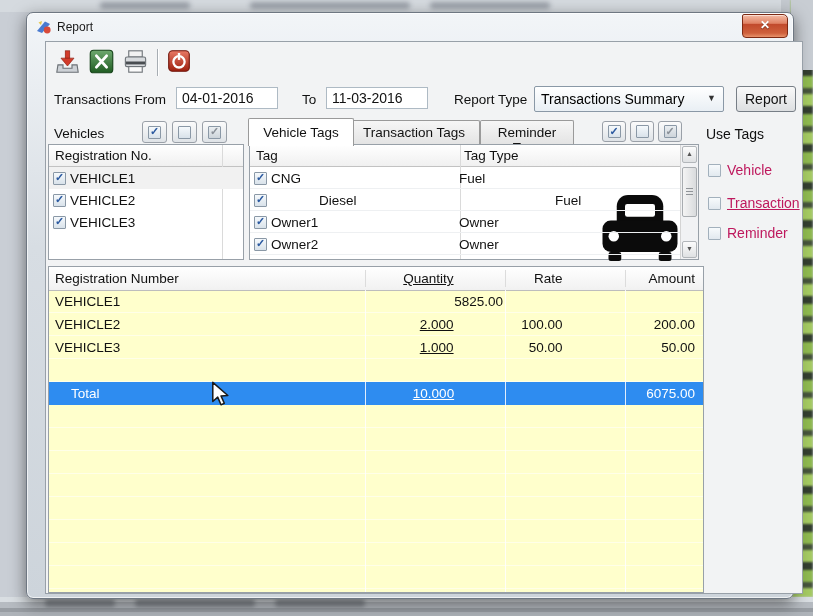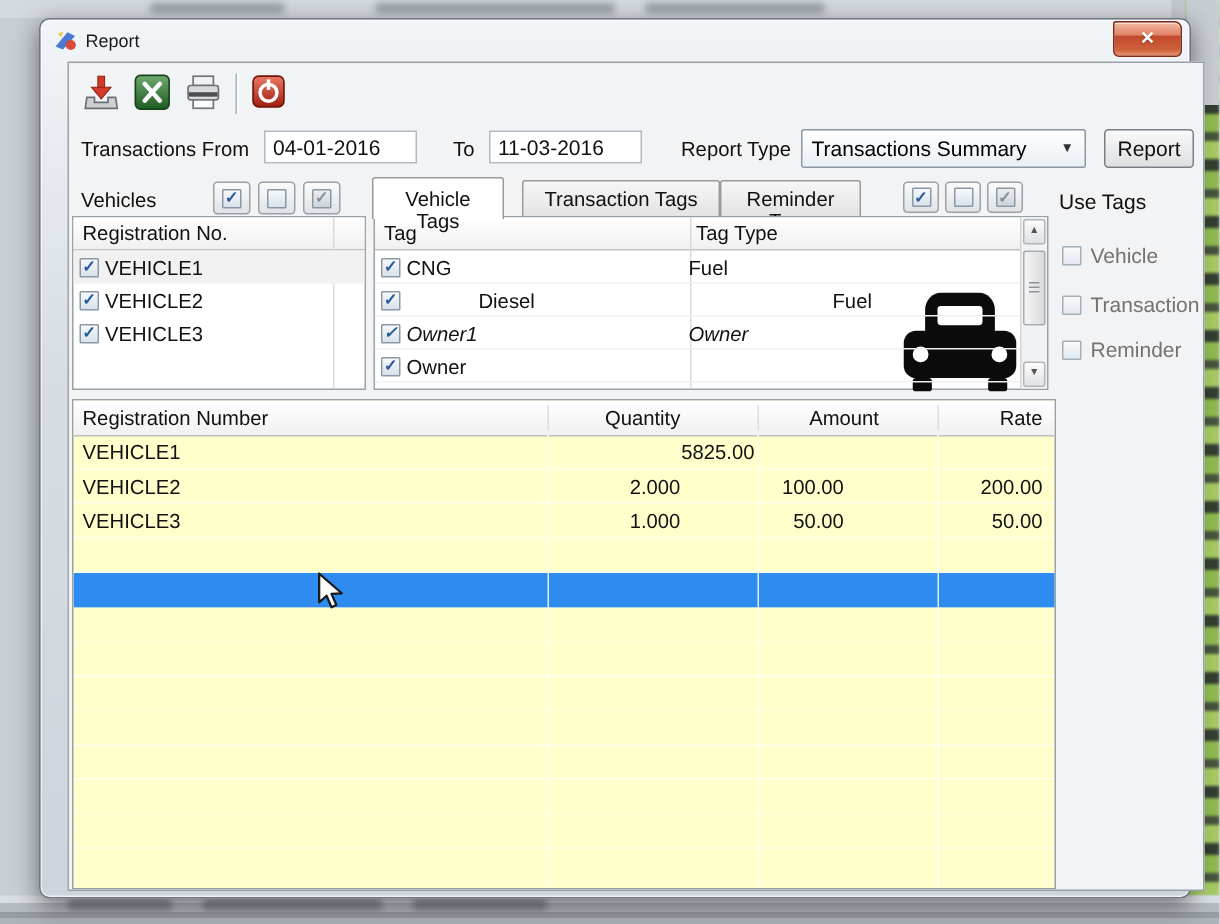--- a/index.html
+++ b/index.html
@@ -85,33 +85,33 @@
   
   .sb { position:absolute; top:0; bottom:0; right:0; width:17px; background:#F1F2F4; border-left:1px solid #D4D4D4; z-index:5; }
   .sb-btn { position:absolute; left:1px; right:1px; height:15px; background:linear-gradient(#FCFCFC,#DFE1E3);
     border:1px solid #B2B6BA; border-radius:2px; font-size:7px; color:#555; text-align:center; line-height:14px; cursor:pointer; }
   .sb-thumb { position:absolute; left:1px; right:1px; top:22px; height:48px;
     background:linear-gradient(90deg,#F4F4F4,#D9DBDD); border:1px solid #A8ACB0; border-radius:2px; cursor:pointer; }
   .sb-grip { position:absolute; left:3px; right:3px; top:20px; height:1px; background:#909498;
     box-shadow:0 3px 0 #909498, 0 6px 0 #909498; }
 
   
-  .ut-row { position:absolute; display:flex; align-items:center; gap:6px; font-size:14px; color:#737373; cursor:pointer; }
+  .ut-row { position:absolute; display:flex; align-items:center; gap:6px; font-size:14px; color:#be185d; cursor:pointer; }
   .ut-row .cb { background:linear-gradient(#F7FAFC,#E2E9EF); border-color:#A2B0BC; }
 
   
   .mtable { position:absolute; left:2px; top:224px; width:656px; height:327px;
     background:#FFFFCC; border:1px solid #98A0A8; box-sizing:border-box; overflow:hidden; }
   .mhdr { position:absolute; left:0; right:0; top:0; height:23px; display:flex;
     background:linear-gradient(#FFFFFF,#F1F1F1); border-bottom:1px solid #BDBDBD;
     font-size:13.5px; color:#111; }
   .mrow { position:absolute; left:0; right:0; height:23px; display:flex; font-size:13.5px; color:#111; }
   .mcell { box-sizing:border-box; display:flex; align-items:center; }
   .c-reg { width:316px; padding-left:6px; }
-  .c-qty { width:140px; justify-content:flex-end; padding-right:8px; }
+  .c-qty { width:140px; justify-content:flex-end; padding-right:8px;text-decoration:underline; }
   .c-rate { width:120px; justify-content:flex-end; padding-right:8px; }
   .c-amt { width:146px; justify-content:flex-end; padding-right:8px; }
   .c-x { flex:1; }
   .total-band { position:absolute; left:0; top:115px; width:722px; height:23px; background:#2E8CF0; }
   .mrow.total { top:115px; color:#FFFFFF; }
   .mrow.total .c-reg { padding-left:22px; }
   .col-line { position:absolute; top:23px; bottom:0; width:1px; background:rgba(255,255,255,.85); z-index:2; }
   .hdr-line { position:absolute; top:3px; height:17px; width:1px; background:#DCDCDC; }
   .row-line { position:absolute; left:0; right:0; height:1px; background:rgba(255,255,255,.55); }
   .filler { position:absolute; left:0; right:0; top:138px; bottom:0;
@@ -208,21 +208,21 @@
     <div class="tgl" style="left:96px;">
         <span class="cb on"></span>
       </div>
     <div class="tgl" style="left:126px;">
         <span class="cb"></span>
       </div>
     <div class="tgl" style="left:156px;">
         <span class="cb tri"></span>
       </div>
 
-    <div class="tab active" style="left:202px;width:88px;">Vehicle Tags</div>
+    <div class="tab active" style="left:202px;width:106px;">Vehicle Tags</div>
     <div class="tab" style="left:302px;width:132px;">Transaction Tags</div>
     <div class="tab" style="left:434px;width:94px;">Reminder Tags</div>
 
     <div class="tgl" style="left:556px;width:24px;height:21px;">
         <span class="cb on"></span>
       </div>
     <div class="tgl" style="left:584px;width:24px;height:21px;">
         <span class="cb"></span>
       </div>
     <div class="tgl" style="left:612px;width:24px;height:21px;">
@@ -257,27 +257,28 @@
       <div class="row13" style="top:22px;">
         <span class="cb on"></span>
         <span style="width:188px;">CNG</span>
         <span>Fuel</span>
       </div>
       <div class="row13" style="top:44px;gap:48px;">
         <span class="cb on"></span>
         <span style="width:188px;">Diesel</span>
         <span>Fuel</span>
       </div>
-      <div class="row13" style="top:66px;font-style:italic;">
+      <div class="row13" style="top:66px;">
         <span class="cb on"></span>
         <span style="width:188px;">Owner1</span>
         <span>Owner</span>
       </div>
       <div class="row13" style="top:88px;">
         <span class="cb on"></span>
+        <span style="width:188px;">Owner2</span>
         <span>Owner</span>
       </div>
 
       <svg class="car" style="left:352px;top:50px;" width="76" height="66" viewBox="0 0 100 88">
         <rect x="19" y="0" width="62" height="54" rx="15" fill="#0B0B0B"></rect>
         <rect x="30" y="12" width="40" height="17" rx="3" fill="#FFFFFF"></rect>
         <rect x="0" y="34" width="100" height="42" rx="11" fill="#0B0B0B"></rect>
         <circle cx="15" cy="55" r="7" fill="#FFFFFF"></circle>
         <circle cx="85" cy="55" r="7" fill="#FFFFFF"></circle>
         <rect x="8" y="76" width="17" height="12" rx="3" fill="#0B0B0B"></rect>
@@ -294,35 +295,35 @@
             <div class="sb-grip"></div>
           </div>
         <div class="sb-btn" style="bottom:1px;">▼</div>
       </div>
     </div>
 
     <div class="ut-row" style="left:662px;top:120px;">
       <span class="cb"></span>
       <span>Vehicle</span>
     </div>
-    <div class="ut-row" style="left:662px;top:153px;">
+    <div class="ut-row" style="left:662px;top:153px;text-decoration:underline;">
       <span class="cb"></span>
       <span>Transaction</span>
     </div>
     <div class="ut-row" style="left:662px;top:183px;">
       <span class="cb"></span>
       <span>Reminder</span>
     </div>
 
     <div class="mtable">
       <div class="mhdr">
         <div class="mcell c-reg">Registration Number</div>
         <div class="mcell c-qty">Quantity</div>
+        <div class="mcell c-rate">Rate</div>
         <div class="mcell c-amt">Amount</div>
-        <div class="mcell c-rate">Rate</div>
         <div class="mcell c-x"></div>
       </div>
       <div class="hdr-line" style="left:316px;"></div>
       <div class="hdr-line" style="left:456px;"></div>
       <div class="hdr-line" style="left:576px;"></div>
       <div class="hdr-line" style="left:722px;"></div>
 
       <div class="mrow" style="top:23px;">
         <div class="mcell c-reg">VEHICLE1</div>
         <div class="mcell c-amt">5825.00</div>
@@ -337,20 +338,27 @@
       </div>
       <div class="mrow" style="top:69px;">
         <div class="mcell c-reg">VEHICLE3</div>
         <div class="mcell c-qty">1.000</div>
         <div class="mcell c-rate">50.00</div>
         <div class="mcell c-amt">50.00</div>
         <div class="mcell c-x"></div>
       </div>
 
       <div class="total-band"></div>
+      <div class="mrow total">
+        <div class="mcell c-reg">Total</div>
+        <div class="mcell c-qty">10.000</div>
+        <div class="mcell c-rate"></div>
+        <div class="mcell c-amt">6075.00</div>
+        <div class="mcell c-x"></div>
+      </div>
 
       <div class="row-line" style="top:45px;"></div>
       <div class="row-line" style="top:68px;"></div>
       <div class="row-line" style="top:91px;"></div>
       <div class="row-line" style="top:114px;"></div>
       <div class="filler"></div>
 
       <div class="col-line" style="left:316px;"></div>
       <div class="col-line" style="left:456px;"></div>
       <div class="col-line" style="left:576px;"></div>

